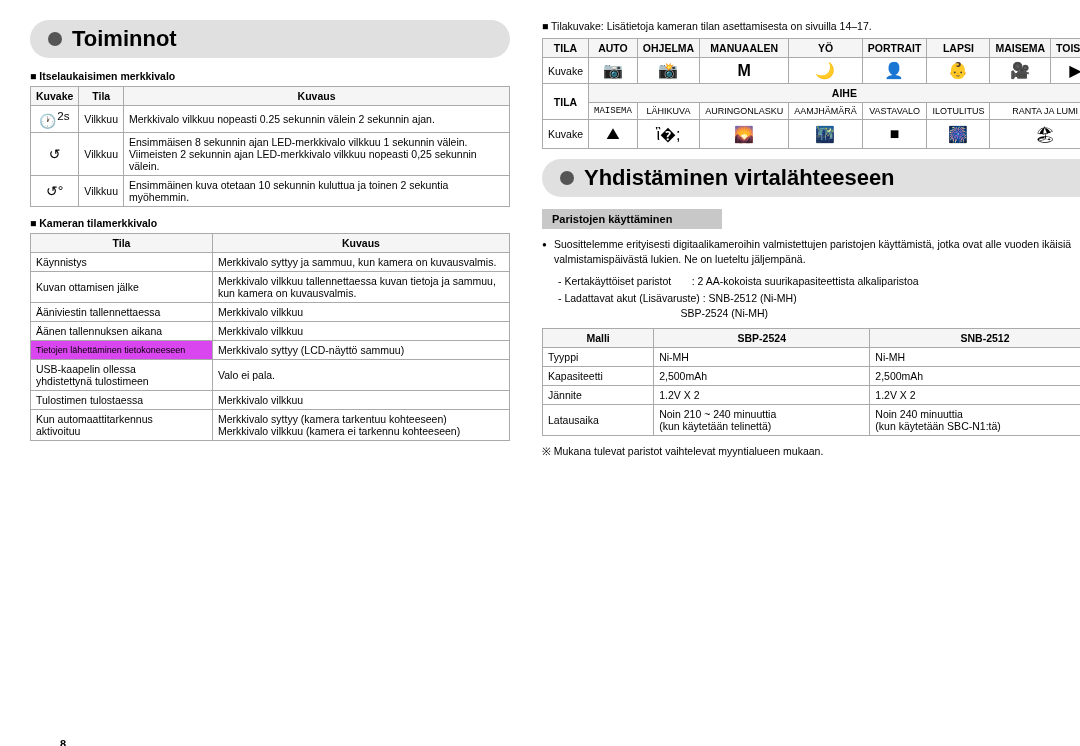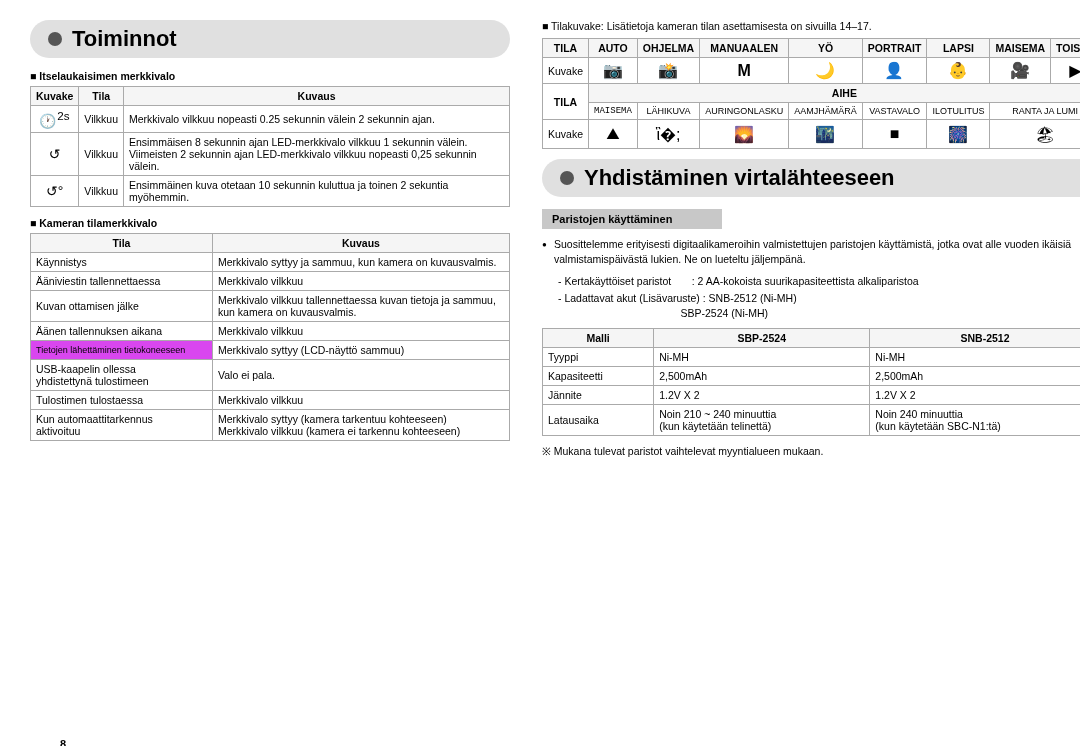--- a/index.html
+++ b/index.html
@@ -203,26 +203,26 @@
             <th style="width:38%">Tila</th>
             <th>Kuvaus</th>
           </tr>
         </thead>
         <tbody>
           <tr>
             <td>Käynnistys</td>
             <td>Merkkivalo syttyy ja sammuu, kun kamera on kuvausvalmis.</td>
           </tr>
           <tr>
+            <td>Kuvan ottamisen jälke</td>
+            <td>Merkkivalo vilkkuu tallennettaessa kuvan tietoja ja sammuu, kun kamera on kuvausvalmis.</td>
+          </tr>
+          <tr>
             <td>Ääniviestin tallennettaessa</td>
             <td>Merkkivalo vilkkuu</td>
-          </tr>
-          <tr>
-            <td>Kuvan ottamisen jälke</td>
-            <td>Merkkivalo vilkkuu tallennettaessa kuvan tietoja ja sammuu, kun kamera on kuvausvalmis.</td>
           </tr>
           <tr>
             <td>Äänen tallennuksen aikana</td>
             <td>Merkkivalo vilkkuu</td>
           </tr>
           <tr>
             <td class="highlight-cell" style="font-size:9px; background:#d946ef;">Tietojen lähettäminen tietokoneeseen</td>
             <td>Merkkivalo syttyy (LCD-näyttö sammuu)</td>
           </tr>
           <tr>

